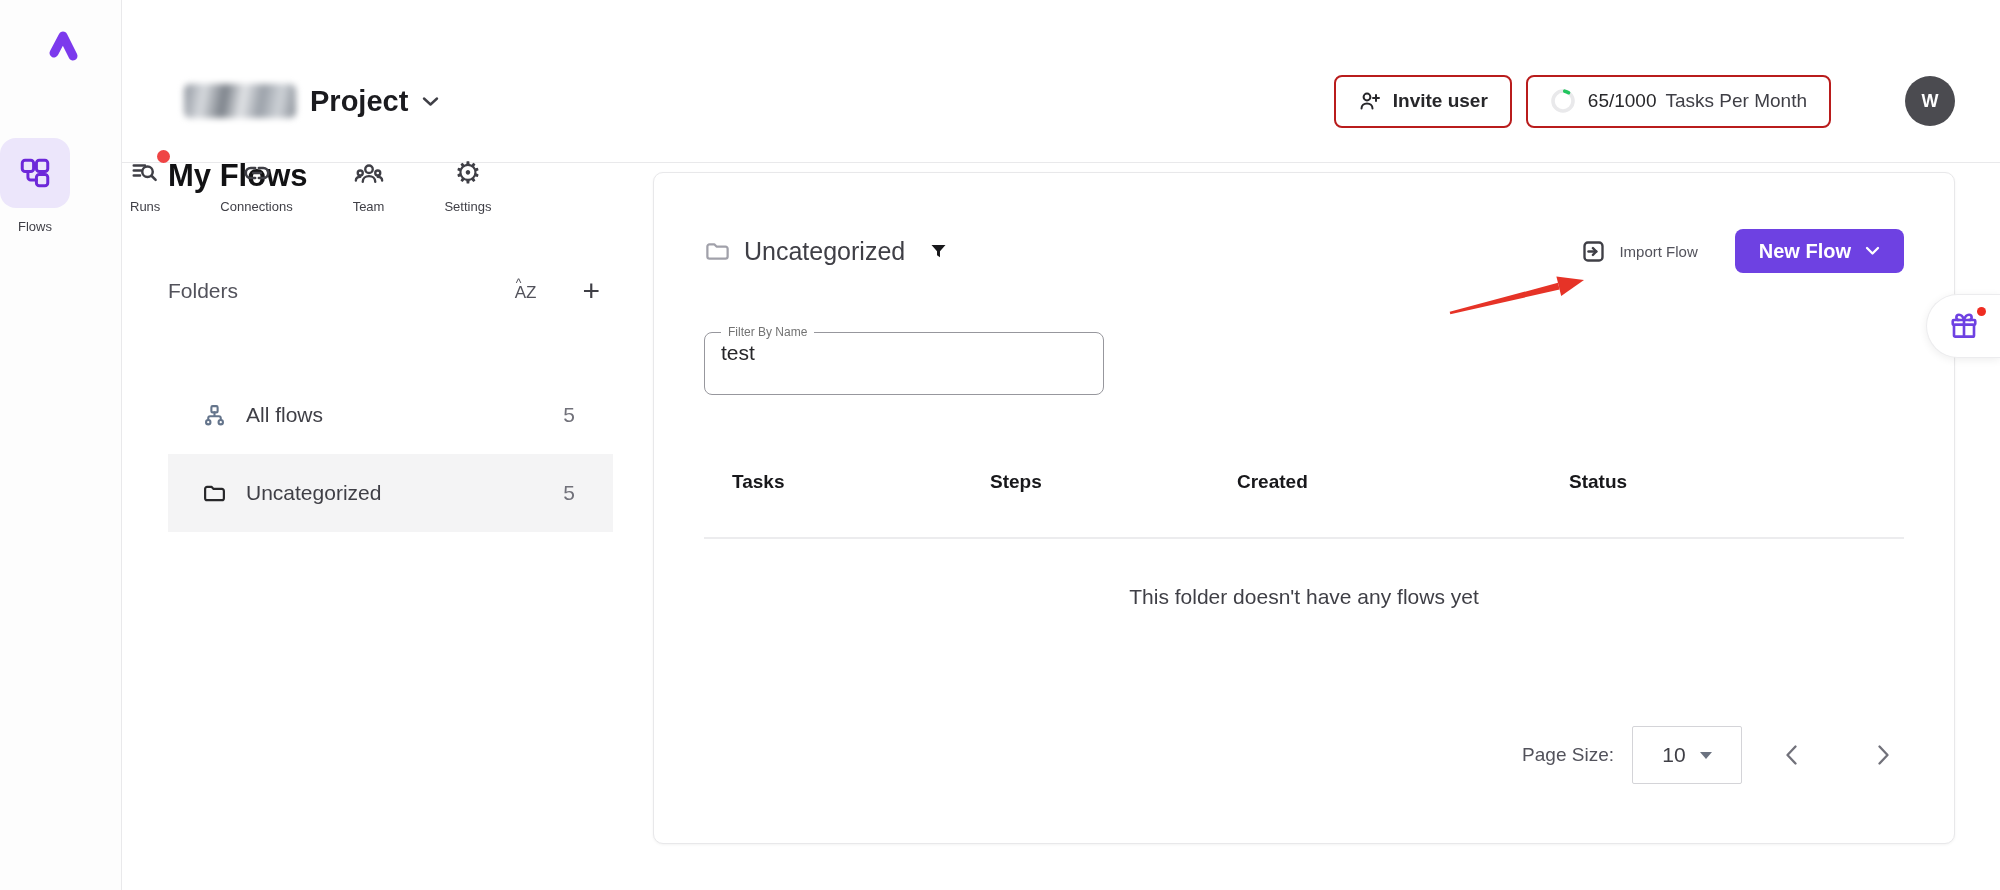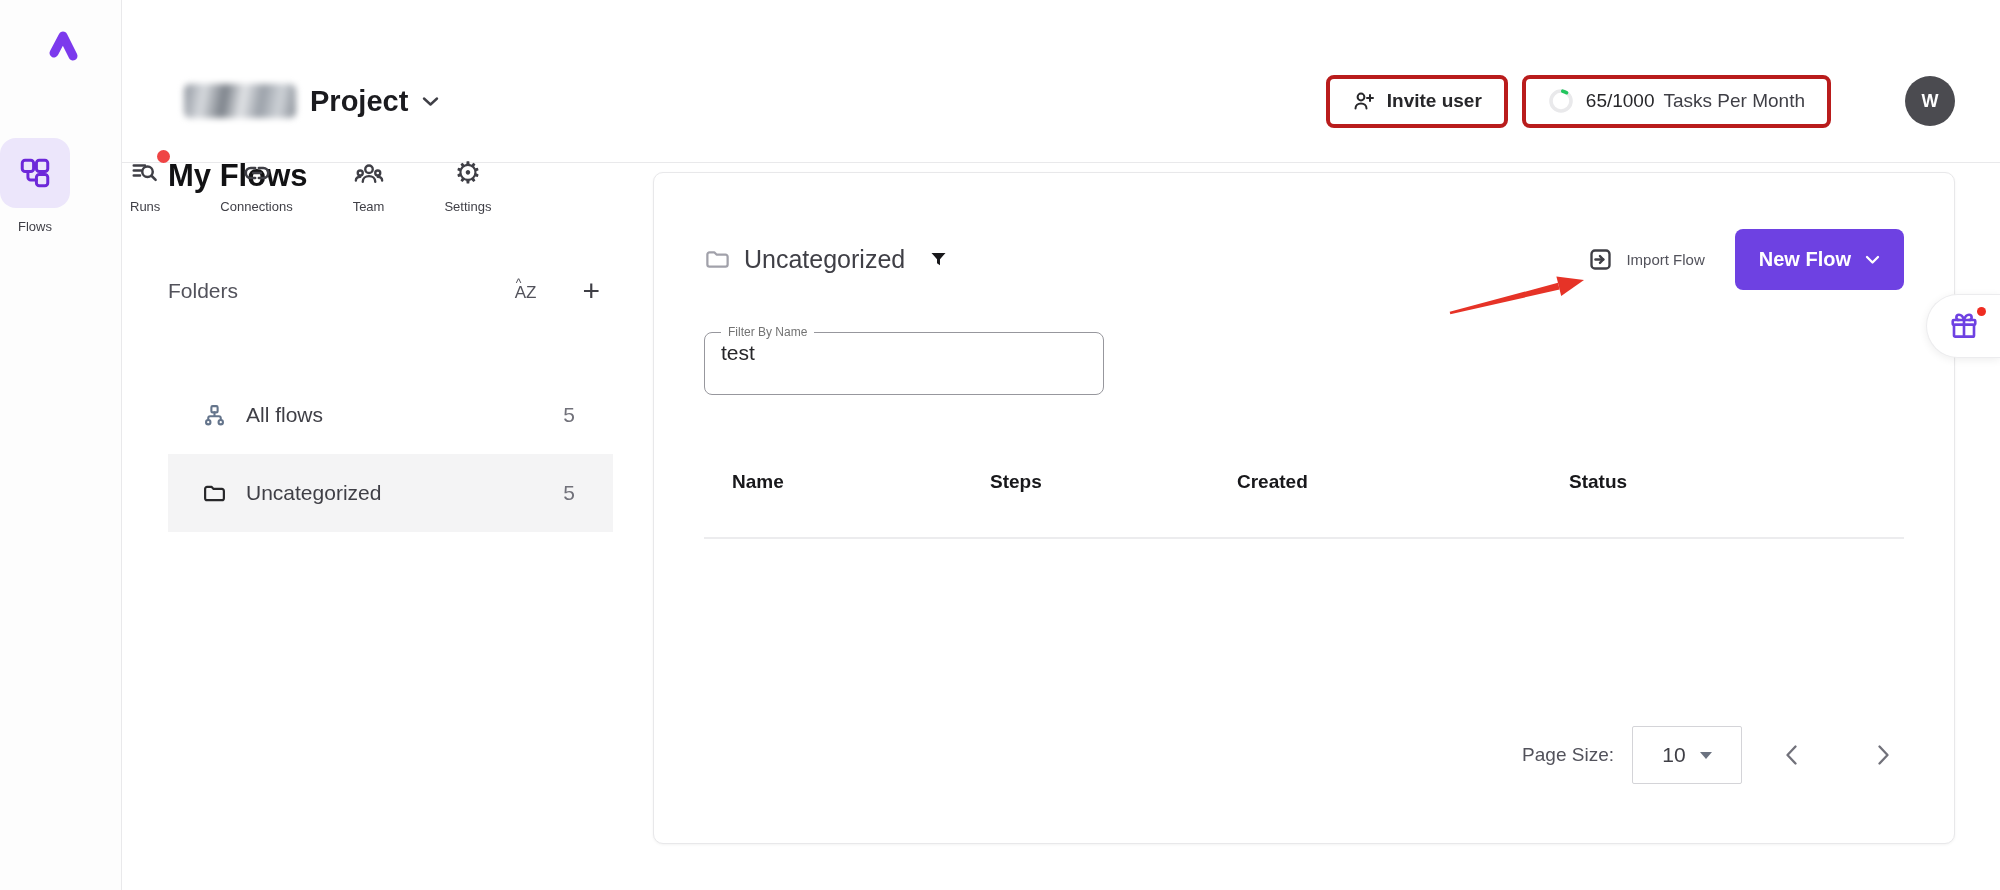--- a/index.html
+++ b/index.html
@@ -14,21 +14,21 @@
   .nav-item.active .icon-box { width:70px; height:70px; border-radius:16px; background:#ece6fb; display:flex; align-items:center; justify-content:center; color:#6d28d9; }
   .nav-label { font-size:13px; color:#3f3f46; }
   .red-dot { position:absolute; top:-8px; right:-10px; width:13px; height:13px; border-radius:50%; background:#ef4444; }
 
   
   .header { position:absolute; left:122px; top:0; right:0; height:123px; background:#fff; border-bottom:1px solid #e9e9eb; display:flex; align-items:center; padding:0 45px 0 62px;margin-top:40px; }
   .project-title { display:flex; align-items:center; gap:14px; cursor:pointer; }
   .redacted { width:112px; height:34px; border-radius:6px; background:linear-gradient(100deg,#8f959e 0%,#d8dbdf 18%,#7b8189 36%,#e3e5e8 52%,#9aa0a8 68%,#cfd3d8 84%,#878d95 100%); filter:blur(3px); }
   .project-name { font-size:29px; font-weight:700; color:#1b1b1f; }
   .header-actions { margin-left:auto; display:flex; align-items:center; gap:14px; }
-  .hbtn { height:53px; border:4px solid #b91c1c; border-radius:8px; background:#fff; display:flex; align-items:center; gap:11px; padding:0 22px; font-size:19px; font-weight:700; color:#27272a; cursor:pointer; }
+  .hbtn { height:53px; border:2px solid #b91c1c; border-radius:8px; background:#fff; display:flex; align-items:center; gap:11px; padding:0 22px; font-size:19px; font-weight:700; color:#27272a; cursor:pointer; }
   .tasks-pill { font-weight:400; color:#3f3f46; gap:9px; }
   .tasks-count { font-weight:400; color:#27272a; margin-left:3px; }
   .avatar { width:50px; height:50px; border-radius:50%; background:#4b4b50; color:#fff; font-size:18px; font-weight:700; display:flex; align-items:center; justify-content:center; margin-left:60px; cursor:pointer; }
 
   
   .my-flows-title { position:absolute; left:168px; top:158px; font-size:31px; font-weight:700; color:#121214; }
   .folders-row { position:absolute; left:168px; top:276px; width:432px; display:flex; align-items:center; }
   .folders-label { font-size:21px; color:#52525b; }
   .folders-actions { margin-left:auto; display:flex; align-items:center; gap:46px; }
   .sort-az { font-size:17px; color:#52525b; letter-spacing:0px; cursor:pointer; position:relative; padding-top:3px; }
@@ -43,21 +43,21 @@
 
   
   .card { position:absolute; left:653px; top:172px; width:1302px; height:672px; background:#fff; border:1px solid #e8e8ea; border-radius:10px; box-shadow:0 1px 3px rgba(0,0,0,.05); }
   .card-header { position:absolute; left:50px; right:50px; top:56px; display:flex; align-items:center; }
   .card-title-group { display:flex; align-items:center; gap:13px; }
   .card-title { font-size:25px; color:#3f3f46; font-weight:500; }
   .funnel { margin-left:10px; cursor:pointer; display:flex; align-items:center; color:#18181b; }
   .card-actions { margin-left:auto; display:flex; align-items:center; gap:30px; }
   .import-flow { display:flex; align-items:center; gap:12px; cursor:pointer; }
   .import-flow span { font-size:15px; color:#52525b; }
-  .new-flow-btn { height:61px; border:none; border-radius:8px; background:#6e41e2; color:#fff; font-size:20px; font-weight:700; font-family:"Liberation Sans",sans-serif; display:flex; align-items:center; gap:14px; padding:0 24px; cursor:pointer; }
+  .new-flow-btn { height:44px; border:none; border-radius:8px; background:#6e41e2; color:#fff; font-size:20px; font-weight:700; font-family:"Liberation Sans",sans-serif; display:flex; align-items:center; gap:14px; padding:0 24px; cursor:pointer;margin-left:7px; }
 
   .filter-field { position:absolute; left:50px; top:152px; width:400px; height:70px; border:1.4px solid #97979d; border-radius:8px; padding:0 16px; }
   .filter-field legend { font-size:12px; color:#737373; padding:0 7px; }
   .filter-field input { border:none; outline:none; width:100%; font-size:21px; color:#27272a; font-family:"Liberation Sans",sans-serif; background:transparent; margin-top:2px; }
 
   .table-head { position:absolute; left:50px; right:50px; top:298px; height:30px; }
   .th { position:absolute; font-size:19px; font-weight:700; color:#18181b; }
   .table-divider { position:absolute; left:50px; right:50px; top:364px; height:2px; background:#ececee; }
   .empty-text { position:absolute; left:0; right:0; top:412px; text-align:center; font-size:21px; color:#3f3f46; }
 
@@ -245,27 +245,28 @@
       </button>
     </div>
   </div>
 
   <fieldset class="filter-field">
     <legend>Filter By Name</legend>
     <input type="text" value="test" style="">
   </fieldset>
 
   <div class="table-head">
-    <span class="th" style="left:28px">Name</span>
+    <span class="th" style="left:28px">Tasks</span>
     <span class="th" style="left:286px">Steps</span>
     <span class="th" style="left:533px">Created</span>
     <span class="th" style="left:865px">Status</span>
   </div>
   <div class="table-divider"></div>
 
+  <div class="empty-text">This folder doesn't have any flows yet</div>
 
   <div class="pagination">
     <span class="page-size-label">Page Size:</span>
     <div class="page-size-box">
       <span class="val">10</span>
       <span class="caret-down"></span>
     </div>
     <span class="pg-chevron prev">
       <svg width="13" height="22" viewBox="0 0 13 22" fill="none">
           <polyline points="10.5,2.5 2.5,11 10.5,19.5" stroke="#71717a" stroke-width="2.3" stroke-linecap="round" stroke-linejoin="round"></polyline>

